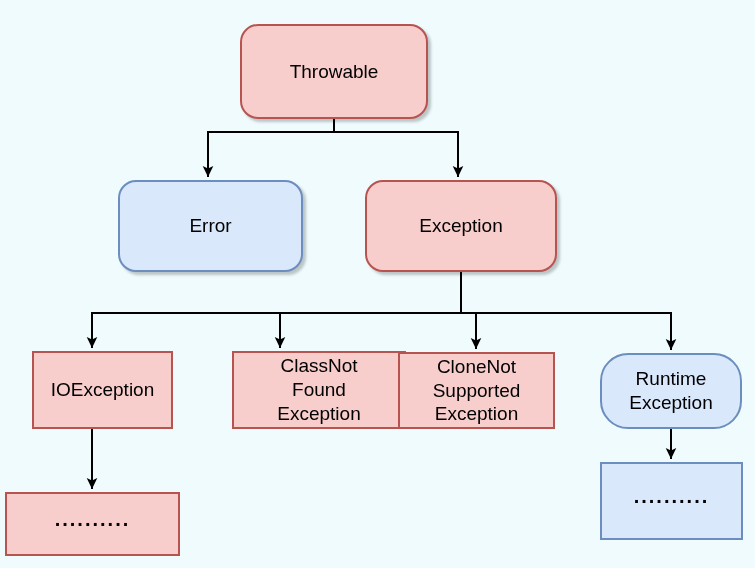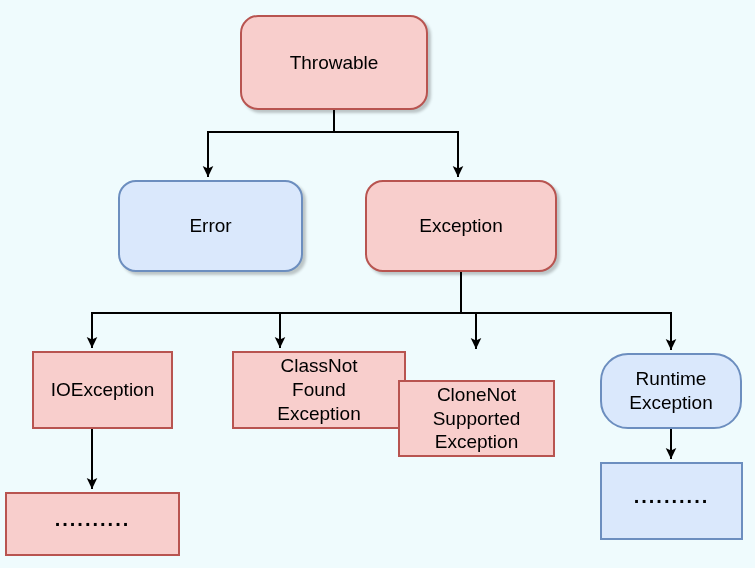--- a/index.html
+++ b/index.html
@@ -77,21 +77,21 @@
     <line x1="91" y1="313" x2="672" y2="313"></line>
     <line x1="92" y1="312" x2="92" y2="348" marker-end="url(#arrowhead)"></line>
     <line x1="280" y1="312" x2="280" y2="348" marker-end="url(#arrowhead)"></line>
     <line x1="476" y1="312" x2="476" y2="349" marker-end="url(#arrowhead)"></line>
     <line x1="671" y1="312" x2="671" y2="350" marker-end="url(#arrowhead)"></line>
 
     <line x1="92" y1="429" x2="92" y2="489" marker-end="url(#arrowhead)"></line>
     <line x1="671" y1="429" x2="671" y2="459" marker-end="url(#arrowhead)"></line>
   </svg>
 
-  <div class="node pink rounded" style="left:240px; top:15px; width:188px; height:95px;">
+  <div class="node pink rounded" style="left:240px; top:24px; width:188px; height:95px;">
     <span class="label">Throwable</span>
   </div>
 
   <div class="node blue rounded" style="left:118px; top:180px; width:185px; height:92px;">
     <span class="label">Error</span>
   </div>
 
   <div class="node pink rounded" style="left:365px; top:180px; width:192px; height:92px;">
     <span class="label">Exception</span>
   </div>
@@ -99,21 +99,21 @@
   <div class="node pink" style="left:21px; top:351px; width:141px; height:78px;margin-left:11px;">
     <span class="label">IOException</span>
   </div>
 
   <div class="node pink" style="left:193px; top:351px; width:174px; height:78px;margin-left:39px;">
     <span class="label">ClassNot
 Found
 Exception</span>
   </div>
 
-  <div class="node pink" style="left:398px; top:352px; width:157px; height:77px;margin-top:28px;">
+  <div class="node pink" style="left:398px; top:352px; width:157px; height:77px;">
     <span class="label">CloneNot
 Supported
 Exception</span>
   </div>
 
   <div class="node blue" style="left:600px; top:353px; width:142px; height:76px;border-radius:28px;">
     <span class="label">Runtime
 Exception</span>
   </div>
 

